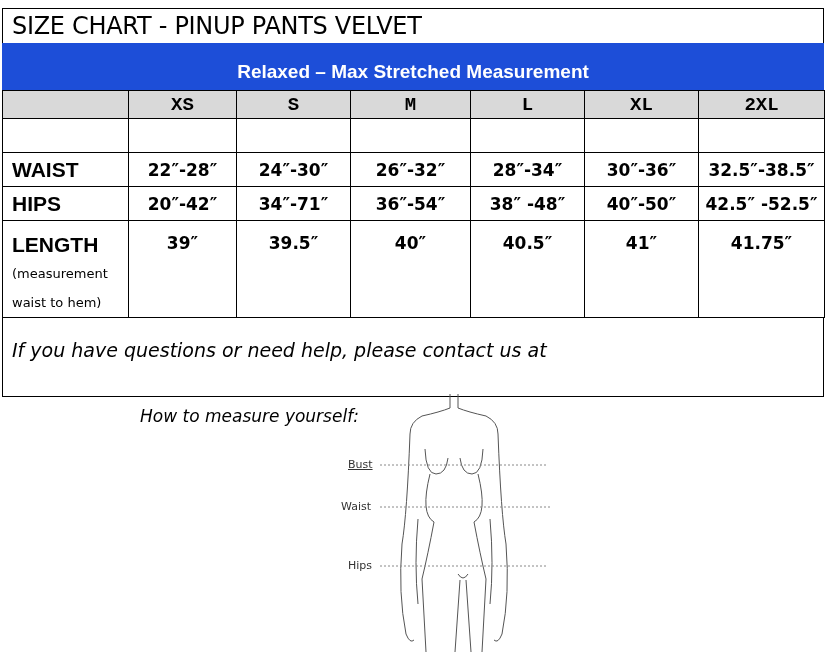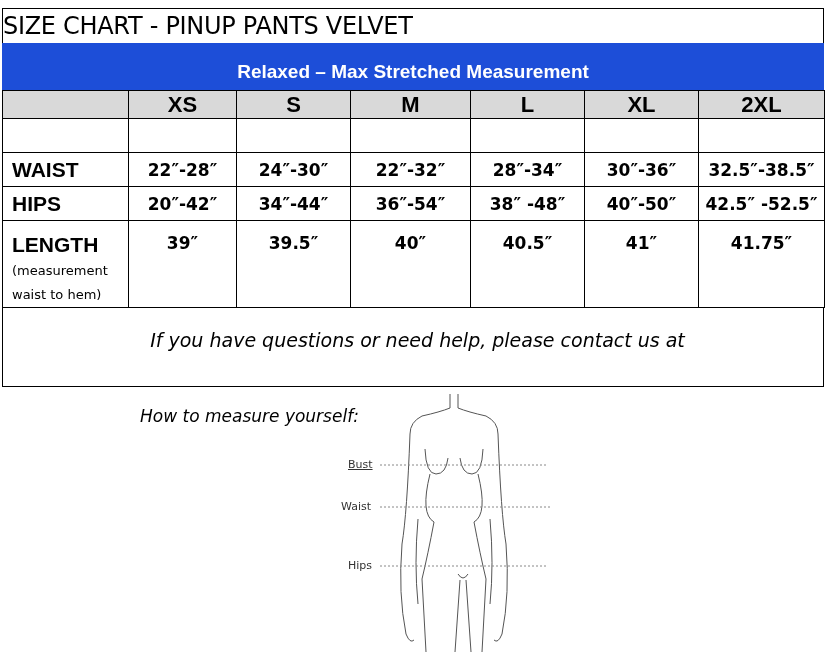--- a/index.html
+++ b/index.html
@@ -1,28 +1,28 @@
 <!DOCTYPE html>
 <html><head>
 <meta charset="utf-8">
 <style>
   html, body { margin:0; padding:0; background:#ffffff; }
   body { width:833px; height:652px; position:relative; overflow:hidden; font-family:"Liberation Sans", sans-serif; color:#000; }
   .chart { position:absolute; left:2px; top:8px; width:822px; }
-  .title { height:35px; border:1px solid #000; border-bottom:none; box-sizing:border-box; font-size:24px; line-height:34px; font-family:"DejaVu Sans", sans-serif; letter-spacing:-0.3px; }
+  .title { height:35px; border:1px solid #000; border-bottom:none; box-sizing:border-box; padding-left:9px; font-size:24px; line-height:34px; font-family:"DejaVu Sans", sans-serif; letter-spacing:-0.3px; }
   .band { height:47px; background:#1d4ed8; color:#fff; font-weight:bold; font-size:19px; text-align:center; box-sizing:border-box; padding-top:18px; line-height:22px; }
   table { border-collapse:collapse; width:822px; table-layout:fixed; }
   td { border:1px solid #000; text-align:center; vertical-align:middle; padding:0; font-weight:bold; font-size:17px; font-family:"DejaVu Sans", sans-serif; }
-  tr.head td { background:#d9d9d9; height:27px; font-family:Liberation Sans, sans-serif; font-size:22px; }
+  tr.head td { background:#d9d9d9; height:27px; font-family:Liberation Mono, monospace; font-size:19px; }
   tr.empty td { height:33px; }
   tr.m td { height:33px; }
   tr.len td { height:74px; vertical-align:top; padding-top:12px; }
   td.lbl { text-align:left; padding-left:9px; font-family:"Liberation Sans", sans-serif; font-size:21px; }
-  .sub { display:block; font-weight:normal; font-size:13px; line-height:24px; margin-top:2px; font-family:"DejaVu Sans", sans-serif; }
-  .contact { border:1px solid #000; border-top:none; height:79px; box-sizing:border-box; padding:18px 0 0 9px; font-style:italic; font-size:19px; line-height:28px; font-family:"DejaVu Sans", sans-serif;text-align:center; }
+  .sub { display:block; font-weight:normal; font-size:13px; line-height:29px; margin-top:2px; font-family:"DejaVu Sans", sans-serif; }
+  .contact { border:1px solid #000; border-top:none; height:79px; box-sizing:border-box; padding:18px 0 0 9px; font-style:italic; font-size:19px; line-height:28px; font-family:"DejaVu Sans", sans-serif; }
   .howto { position:absolute; left:140px; top:406px; font-size:17px; font-family:"DejaVu Sans", sans-serif;font-style:italic; }
   .figure { position:absolute; left:340px; top:394px; }
   .flabel { position:absolute; font-size:11px; color:#333; font-family:"DejaVu Sans", sans-serif; }
 </style>
 </head>
 <body>
 
 <div class="chart">
   <div class="title">SIZE CHART - PINUP PANTS VELVET</div>
   <div class="band">Relaxed – Max Stretched Measurement</div>
@@ -52,29 +52,29 @@
           <td></td>
           <td></td>
           <td></td>
           <td></td>
           <td></td>
     </tr>
     <tr class="m">
       <td class="lbl">WAIST</td>
       <td>22″-28″</td>
       <td>24″-30″</td>
-      <td>22″-32″</td>
+      <td>26″-32″</td>
       <td>28″-34″</td>
       <td>30″-36″</td>
       <td>32.5″-38.5″</td>
     </tr>
     <tr class="m">
       <td class="lbl">HIPS</td>
       <td>20″-42″</td>
-      <td>34″-44″</td>
+      <td>34″-71″</td>
       <td>36″-54″</td>
       <td>38″ -48″</td>
       <td>40″-50″</td>
       <td>42.5″ -52.5″</td>
     </tr>
     <tr class="len">
       <td class="lbl"><span>LENGTH</span><span class="sub">(measurement waist to hem)</span></td>
       <td>39″</td>
       <td>39.5″</td>
       <td>40″</td>

